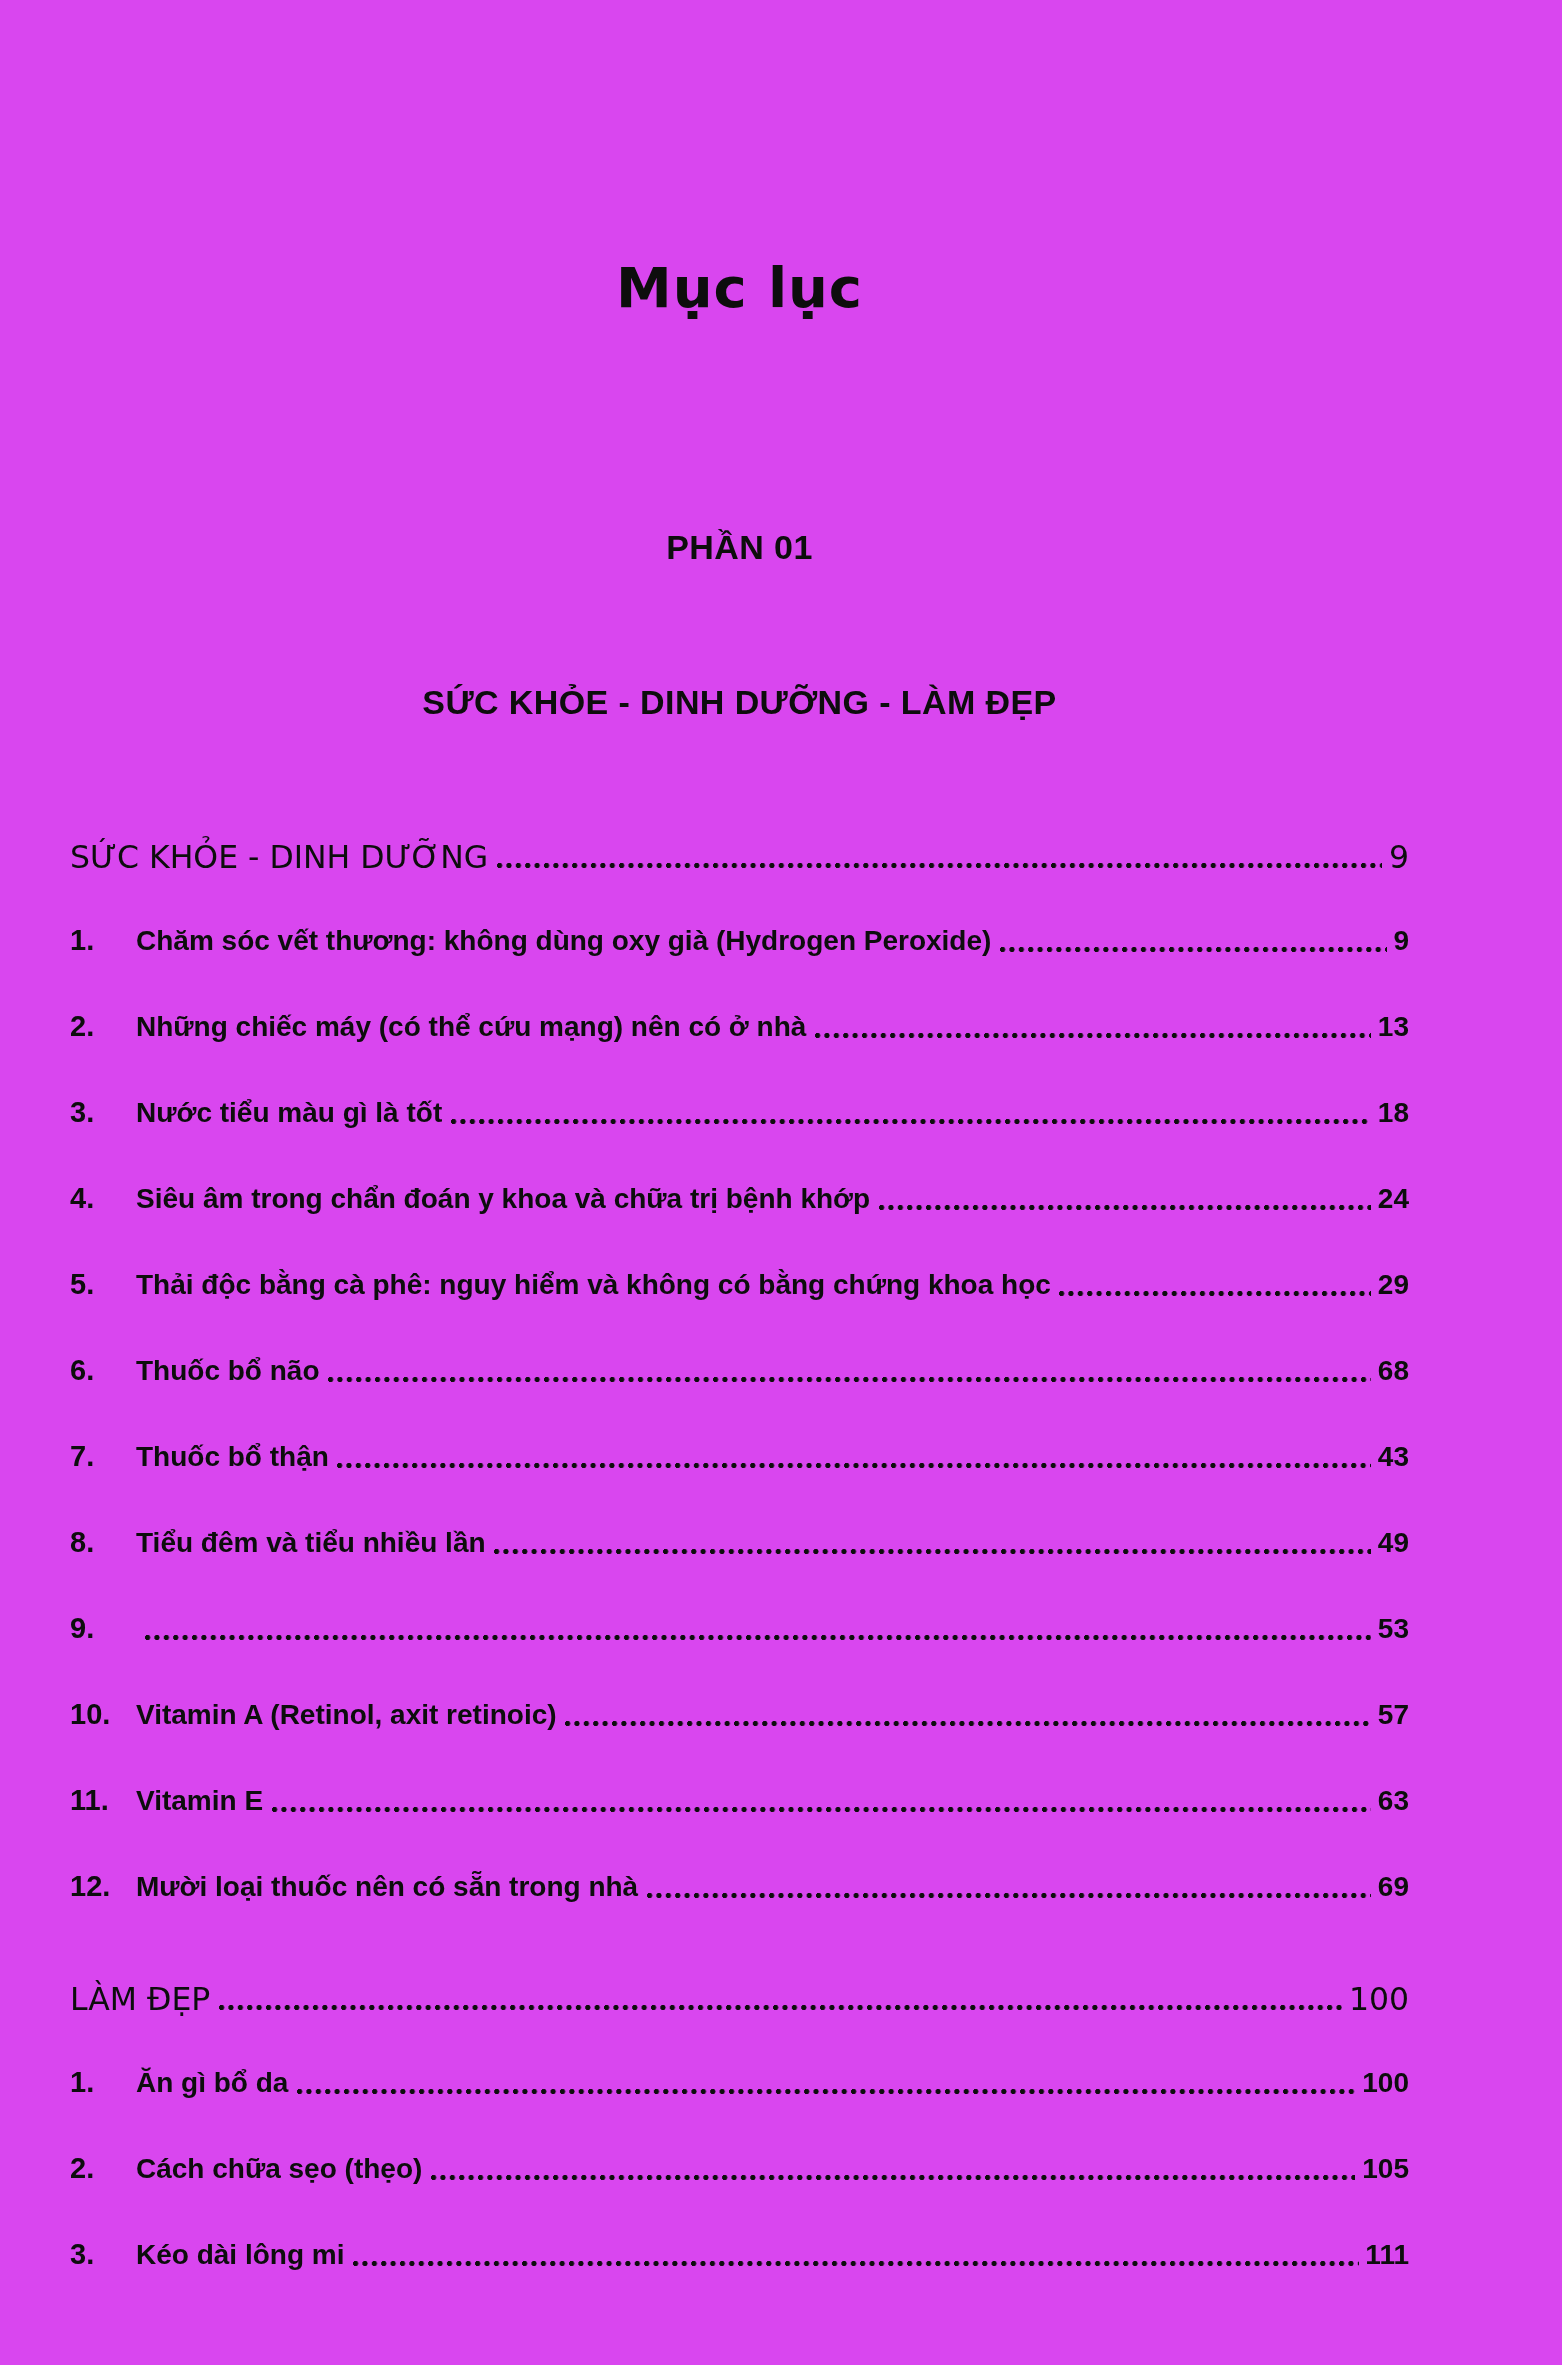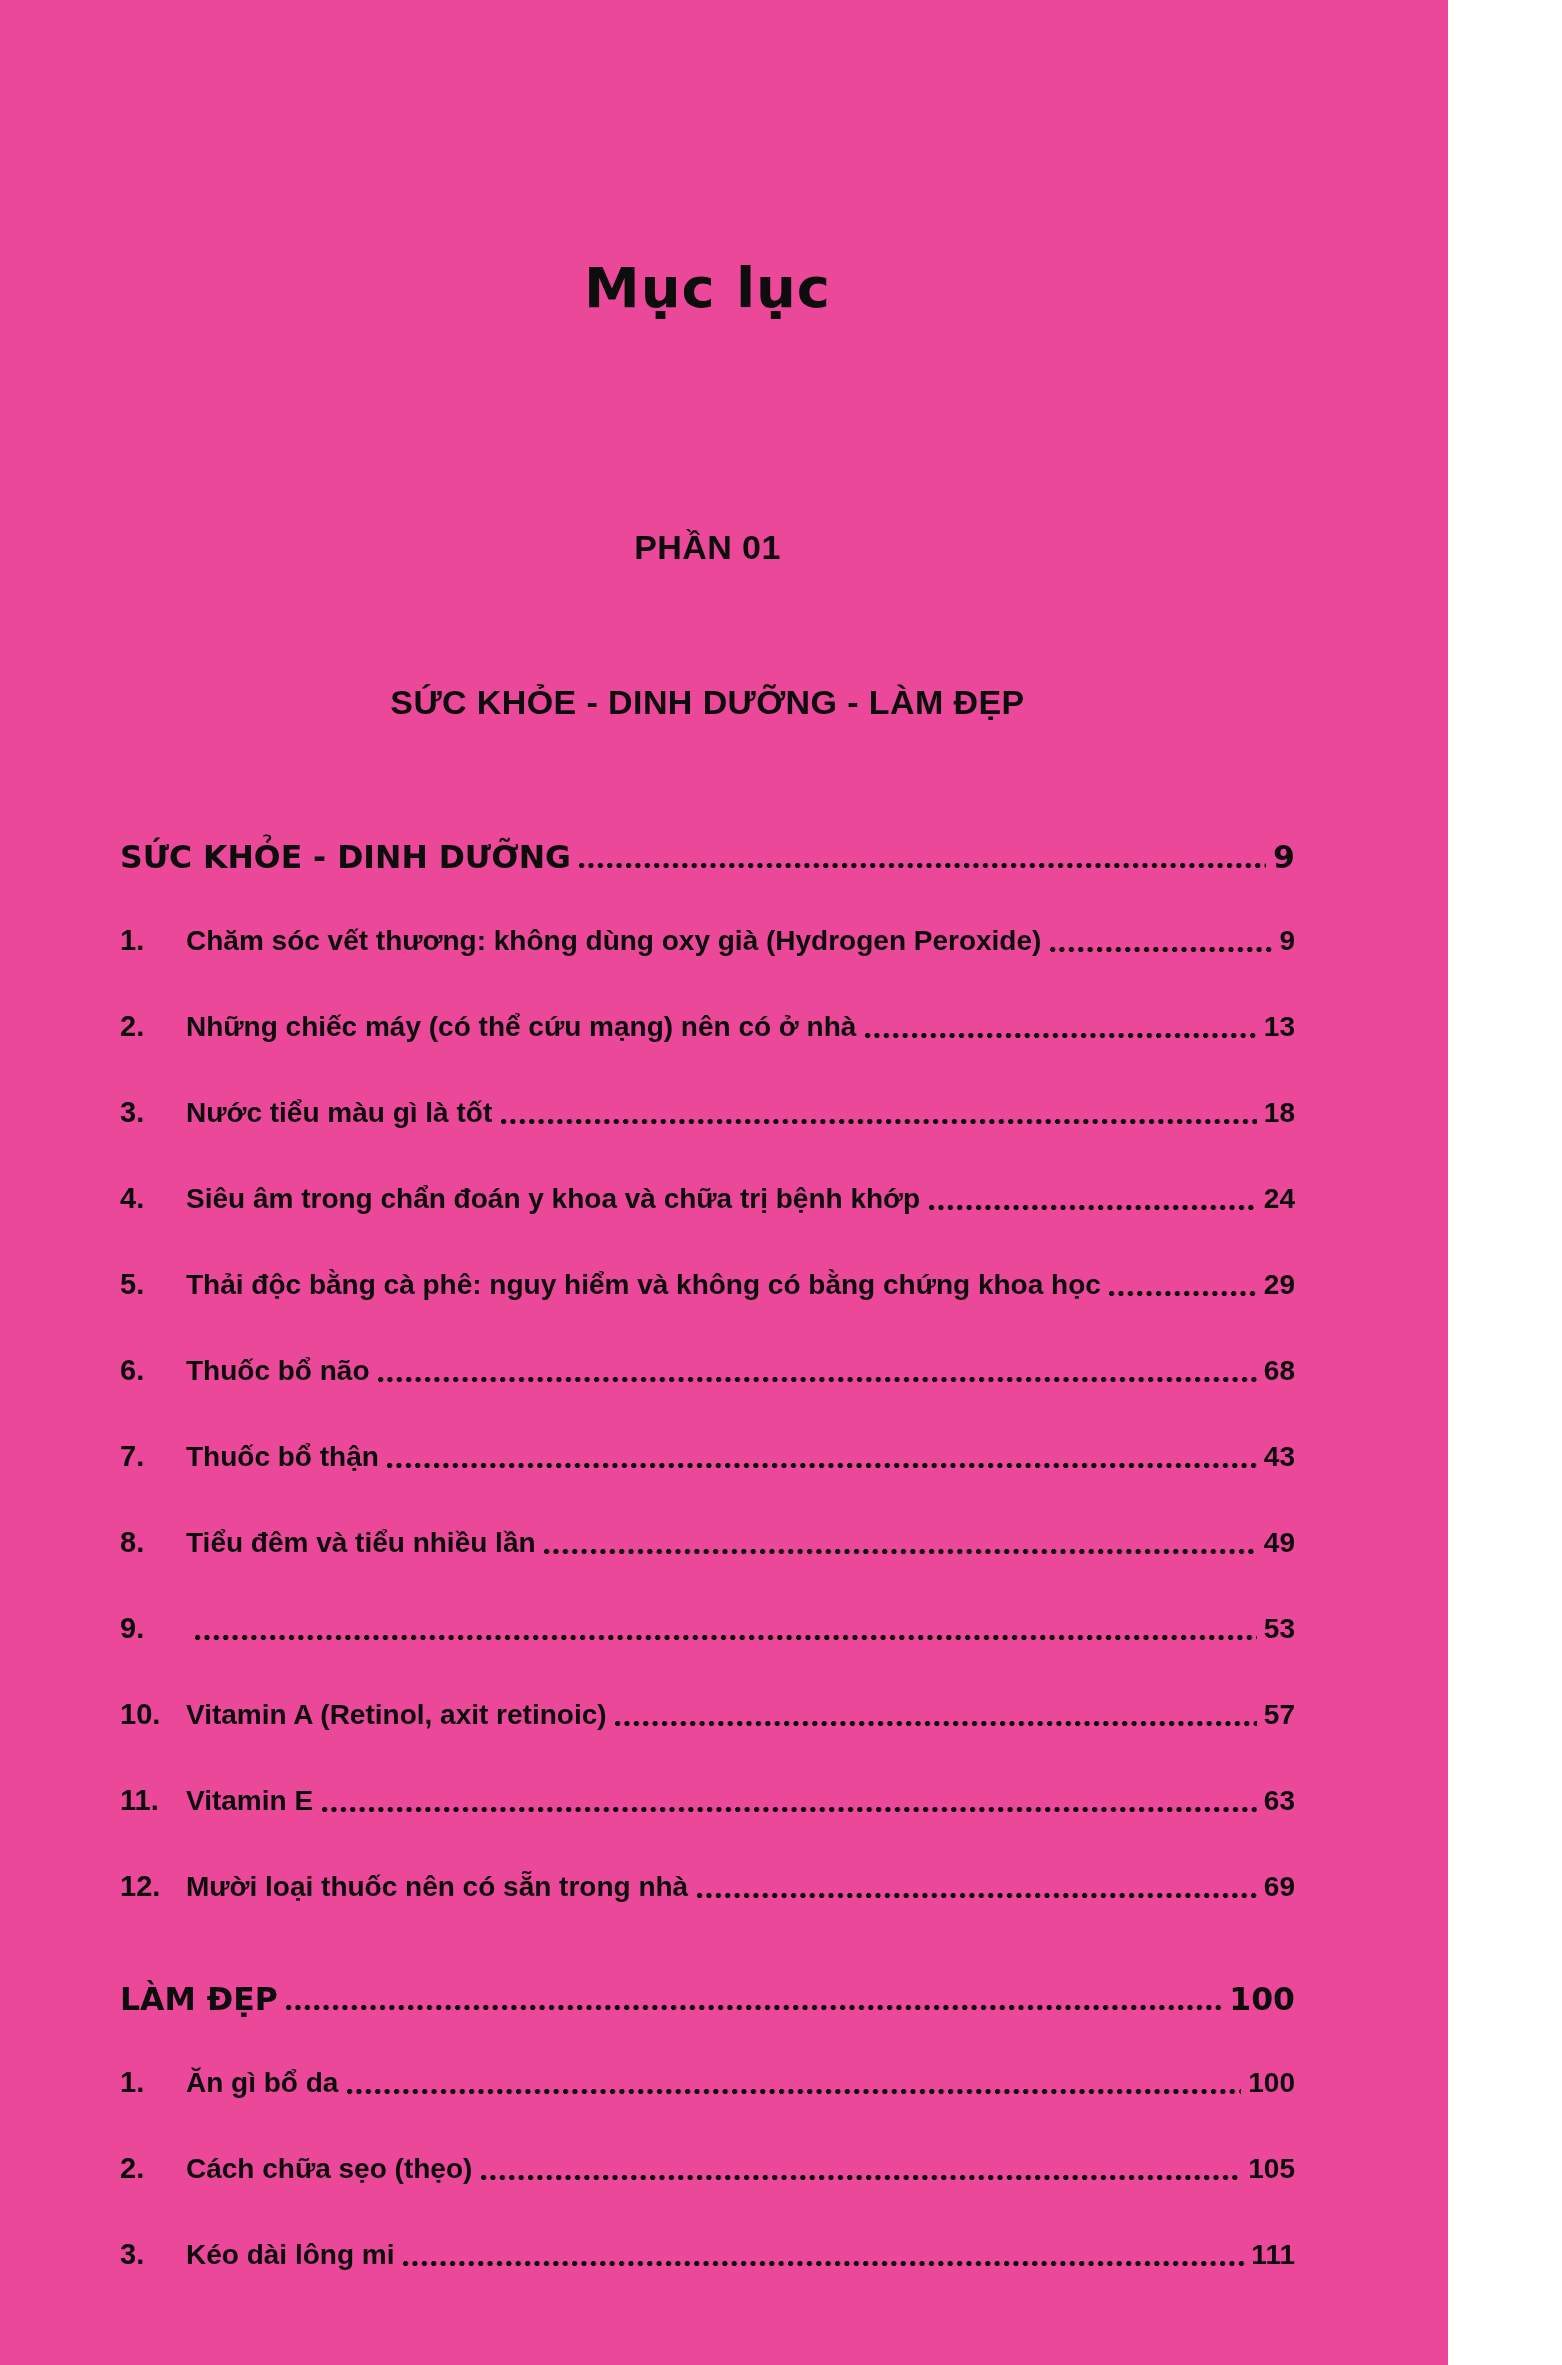--- a/index.html
+++ b/index.html
@@ -5,24 +5,24 @@
   * { margin: 0; padding: 0; box-sizing: border-box; }
   html, body { background: #ffffff; }
   body {
     width: 1562px;
     height: 2366px;
     font-family: "Liberation Sans", sans-serif;
     color: #0d0d0d;
     position: relative;
   }
   .page {
-    width: 1448px;
+    width: 1562px;
     height: 2366px;
-    background: #ec4899;
-    padding: 255px 153px 68px 120px;
+    background: #d946ef;
+    padding: 255px 153px 68px 70px;
   }
   .doc-title {
     text-align: center;
     font-size: 56px;
     font-weight: 700;
     letter-spacing: 0.9px;
     font-family: "DejaVu Sans", "Liberation Sans", sans-serif;
     margin-bottom: 208px;
   }
   .part-label {
@@ -40,21 +40,21 @@
     letter-spacing: 0.4px;
   }
   .toc-row {
     display: flex;
     align-items: flex-end;
     margin-bottom: 53px;
     white-space: nowrap;
   }
   .section-row {
     font-size: 31.5px;
-    font-weight: 700;
+    font-weight: 400;
     font-family: "DejaVu Sans", "Liberation Sans", sans-serif;
     margin-bottom: 49px;
   }
   .section-row .dots { margin-bottom: 6px; }
   .entry-row { font-size: 28px; font-weight: 700; }
   .entry-num {
     flex: 0 0 66px;
     font-size: 29px;
     font-weight: 700;
   }

